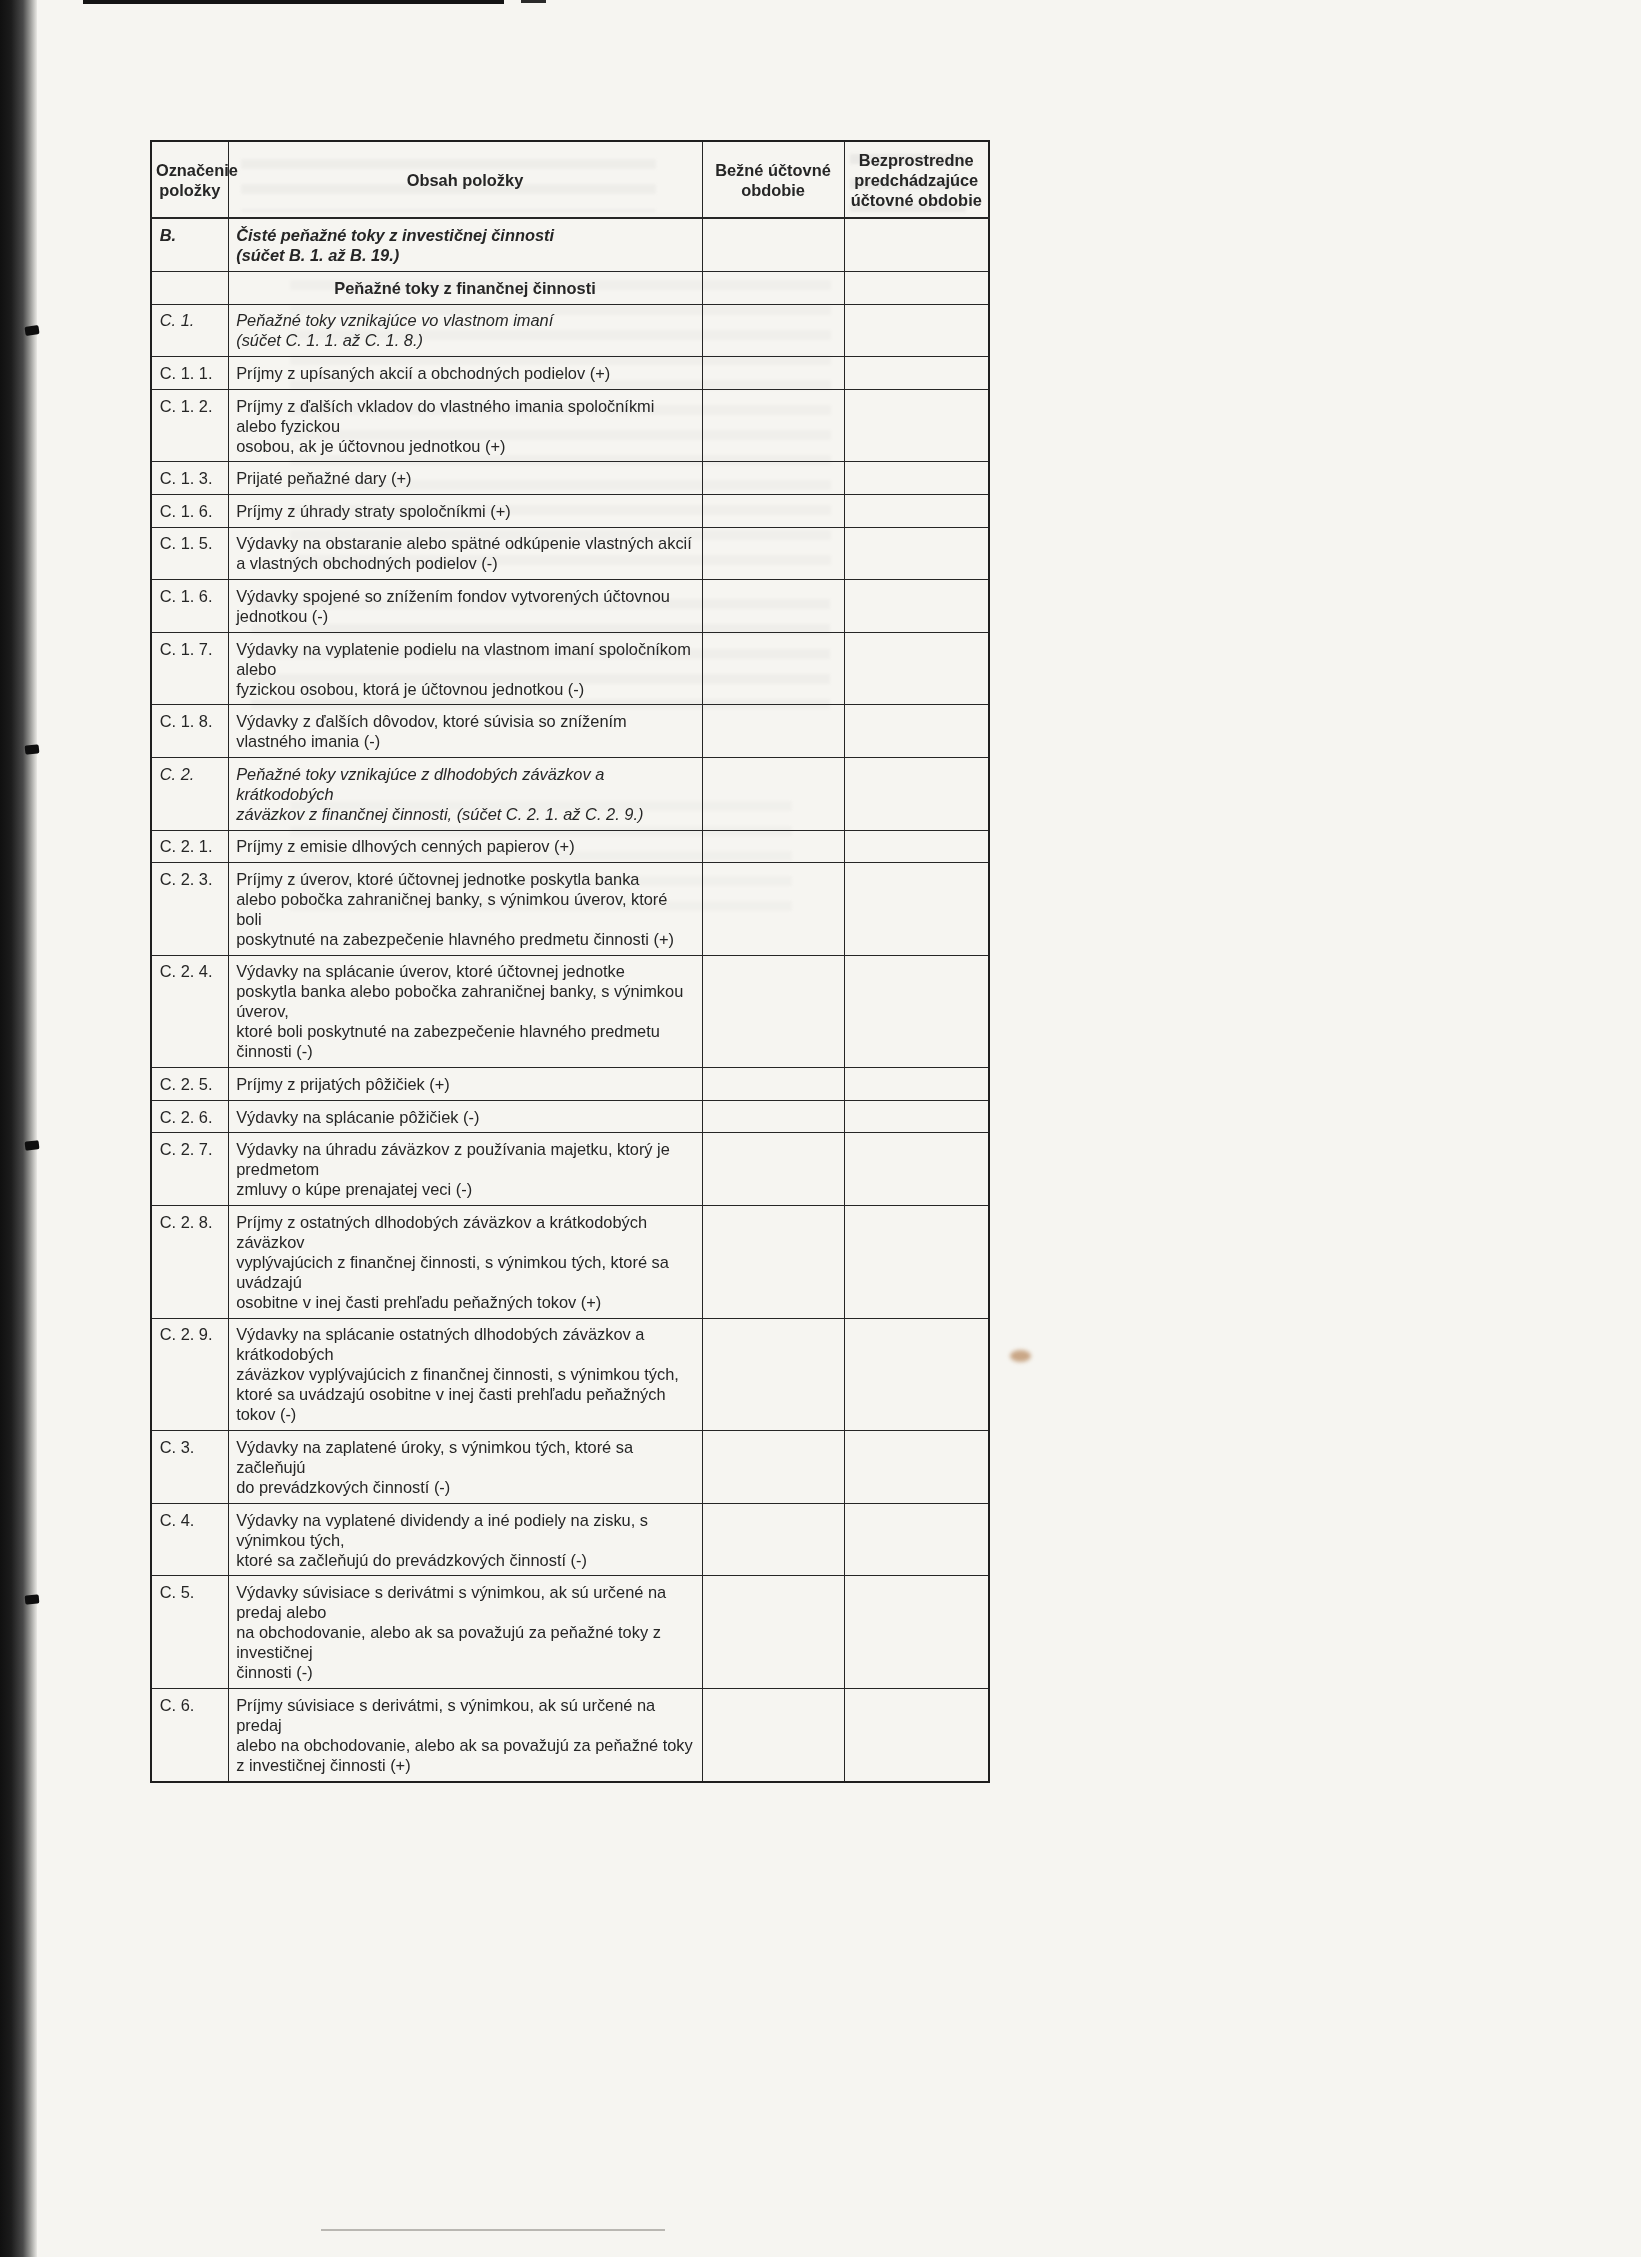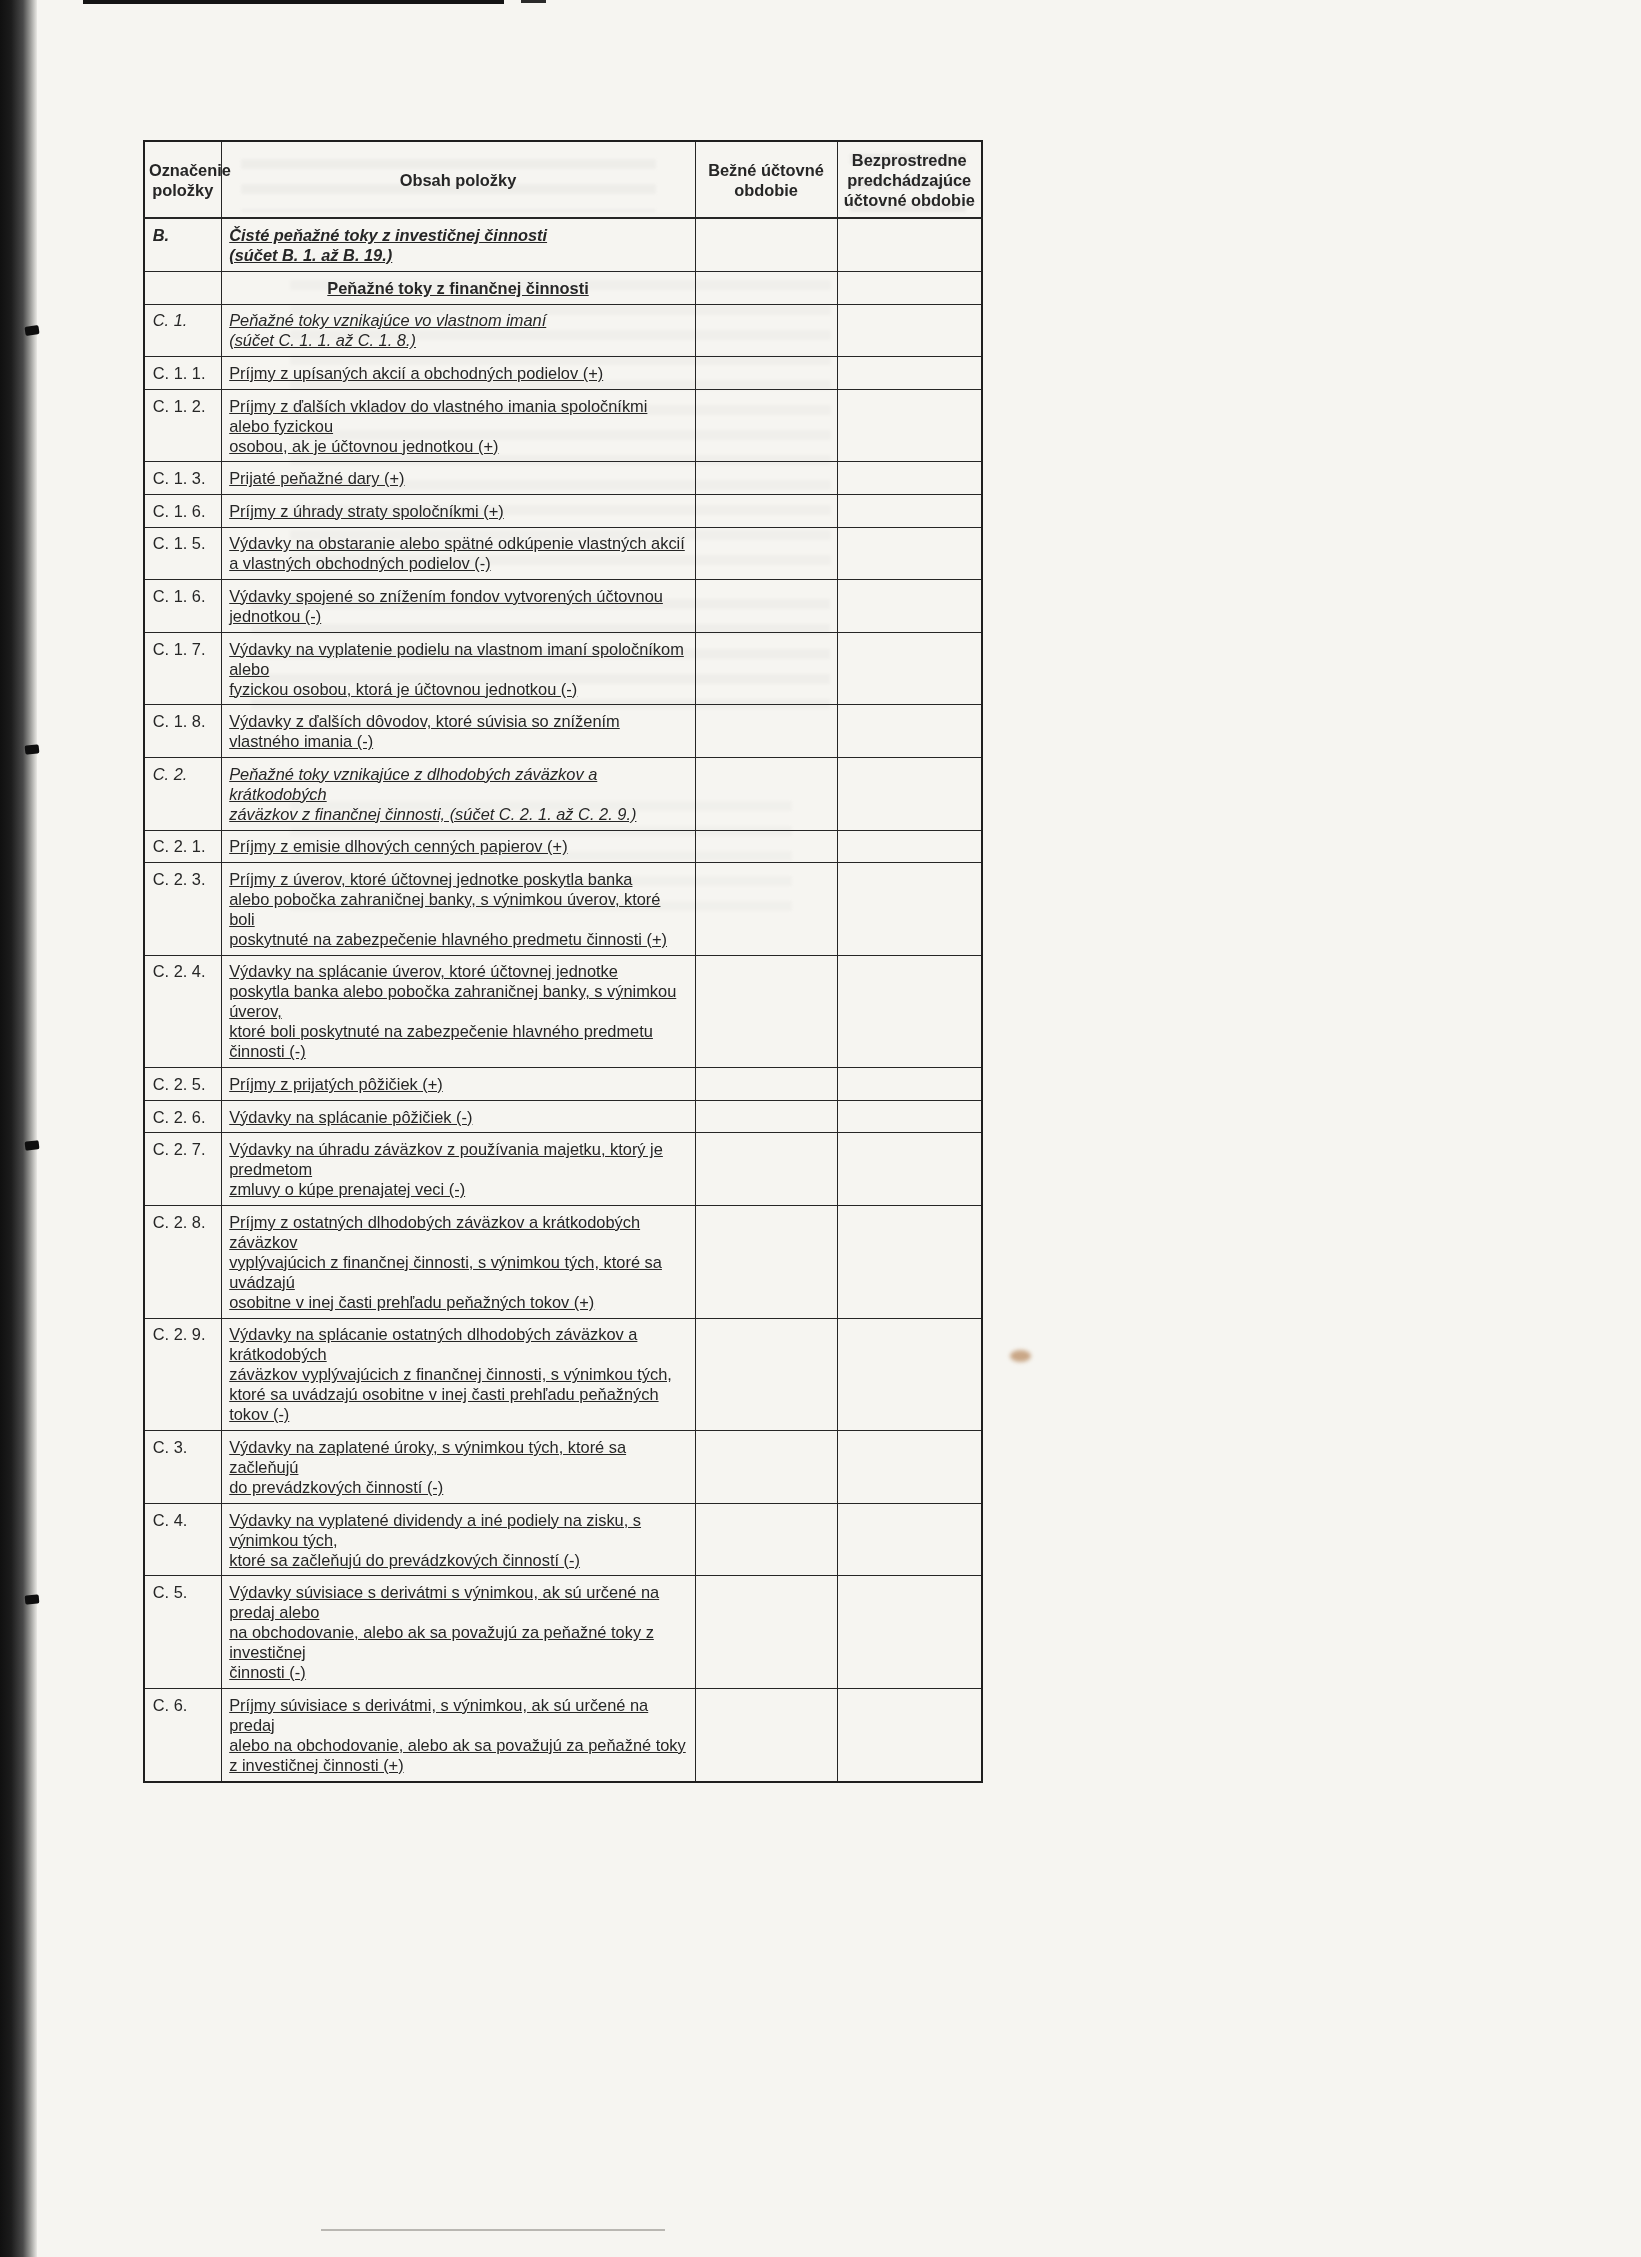--- a/index.html
+++ b/index.html
@@ -46,23 +46,23 @@
     border:1.5px solid #262626;
     vertical-align:top;
     white-space:pre-line;
     padding:5.8px 7.7px;
   }
   table.form th{
     font-weight:bold;text-align:center;vertical-align:middle;
     padding:7.7px 3.9px;height:60px;font-size:16.4px;line-height:20px;
     border-bottom-width:2.3px;
   }
-  table.form{border:2.3px solid #1f1f1f;}
+  table.form{border:2.3px solid #1f1f1f;margin-left:7px;}
   td.desig{padding-left:9.7px;}
-  td.content{padding-left:8.7px;text-decoration:underline;}
+  td.content{padding-left:8.7px;}
   .st-bold{font-weight:bold;text-align:center;}
   .st-italic{font-style:italic;}
   .st-bold-italic{font-weight:bold;font-style:italic;}
 </style>
 </head>
 <body>
 
 <div class="scan-left-strip"></div>
 <div class="scan-top-line"></div>
 <div class="scan-top-line2"></div>

